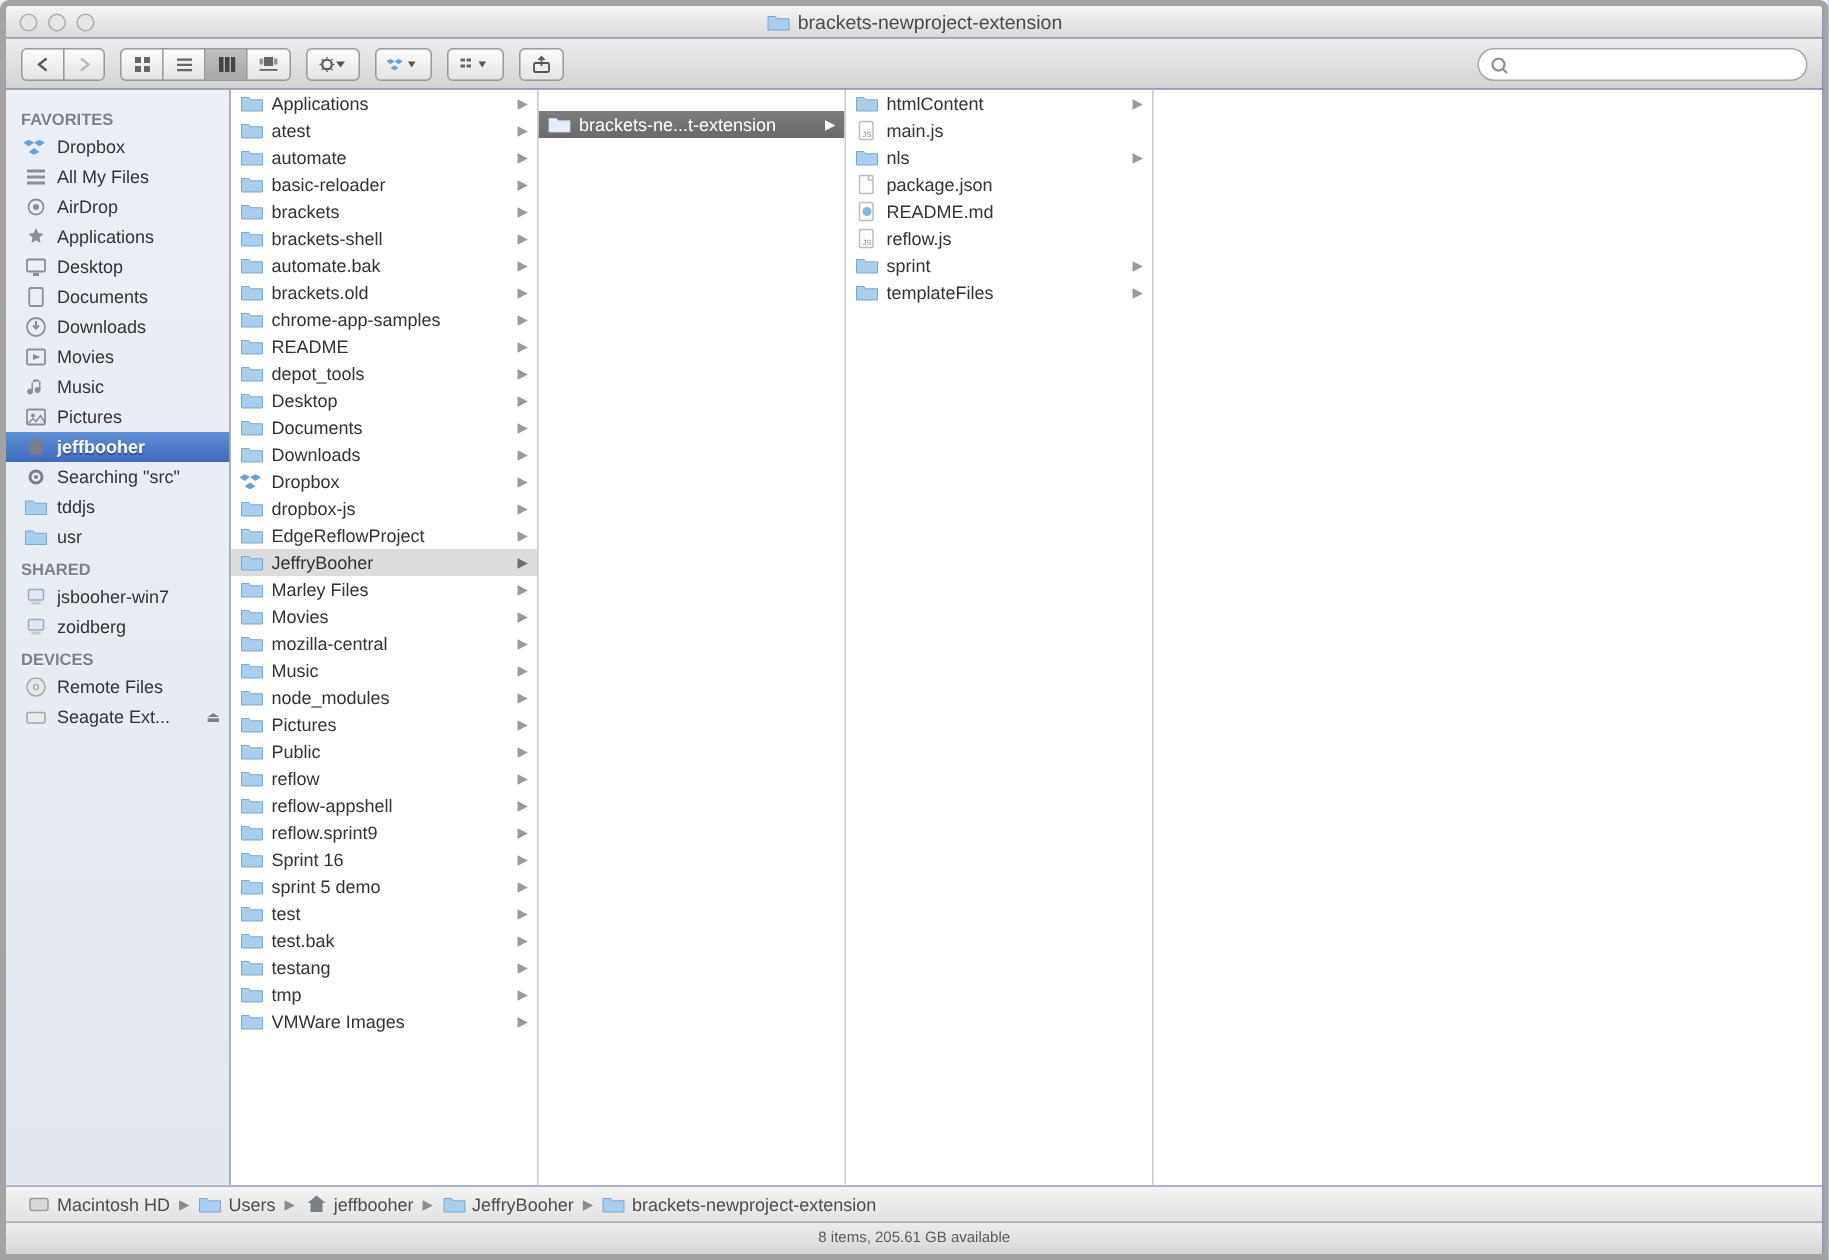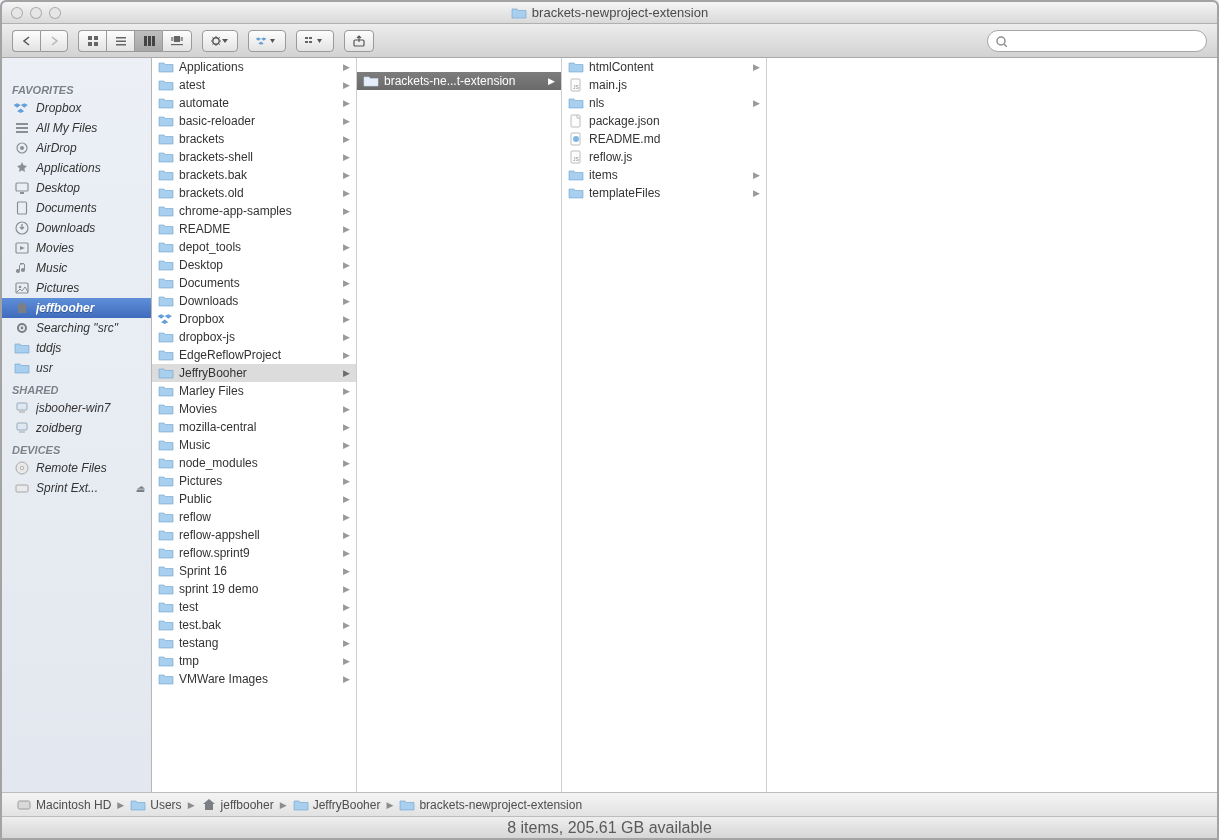--- a/index.html
+++ b/index.html
@@ -1,17 +1,17 @@
 <!DOCTYPE html>
 <html><head>
 <meta charset="utf-8">
 <style>
   html,body{margin:0;padding:0;height:100%;font-family:"Lucida Grande","Helvetica Neue",Arial,sans-serif;font-size:12px;color:#333;background:#fff;}
   *{box-sizing:border-box;}
-  .window{width:1219px;height:840px;display:flex;flex-direction:column;border:2px solid #a3a3a3;border-radius:6px 6px 0 0;overflow:hidden;background:#1d4ed8;box-shadow:0 4px 20px rgba(0,0,0,0.25);}
+  .window{width:1219px;height:840px;display:flex;flex-direction:column;border:4px solid #a3a3a3;border-radius:6px 6px 0 0;overflow:hidden;background:#1d4ed8;box-shadow:0 4px 20px rgba(0,0,0,0.25);}
   
   .titlebar{height:22px;background:linear-gradient(#f5f5f5,#d9d9d9);border-bottom:1px solid #b0b0b0;display:flex;align-items:center;position:relative;}
   .traffic{display:flex;gap:7px;padding-left:9px;}
   .traffic-dot{width:12px;height:12px;border-radius:50%;border:1px solid rgba(0,0,0,.25);background:#e6e6e6;}
   .title-center{position:absolute;left:0;right:0;display:flex;justify-content:center;align-items:center;gap:5px;font-size:13px;color:#4a4a4a;pointer-events:none;}
   
   .toolbar{height:34px;background:linear-gradient(#ededed,#d2d2d2);border-bottom:1px solid #a9a9a9;display:flex;align-items:center;padding:0 10px;gap:10px;}
   .btn-group{display:flex;}
   .tb-btn{height:22px;min-width:28px;padding:0 7px;border:1px solid #9a9a9a;background:linear-gradient(#fdfdfd,#e3e3e3);display:flex;align-items:center;justify-content:center;color:#555;}
   .tb-btn.active{background:linear-gradient(#bfbfbf,#a7a7a7);color:#333;}
@@ -19,21 +19,21 @@
   .btn-group .tb-btn{border-right-width:0;}
   .btn-group .tb-btn:first-child{border-radius:4px 0 0 4px;}
   .btn-group .tb-btn:last-child{border-radius:0 4px 4px 0;border-right-width:1px;}
   .tb-btn.single{border-radius:4px;border-right-width:1px;}
   .spacer{flex:1;}
   .search{position:relative;}
   .search input{height:22px;width:220px;border:1px solid #a7a7a7;border-radius:11px;padding:0 10px 0 26px;font-size:12px;outline:none;background:#fff;}
   .search svg{position:absolute;left:8px;top:5px;}
   
   .body{flex:1;display:flex;min-height:0;}
-  .sidebar{width:150px;background:linear-gradient(#ecf0f6,#e3e7ef);border-right:1px solid #b6b6b6;overflow:auto;padding-top:20px;font-style:italic;}
+  .sidebar{width:150px;background:linear-gradient(#ecf0f6,#e3e7ef);border-right:1px solid #b6b6b6;overflow:auto;padding-top:8px;}
   .side-header{font-size:11px;color:#7b808c;font-weight:bold;padding:6px 8px 2px 10px;text-shadow:0 1px 0 rgba(255,255,255,.6);}
   .side-item{display:flex;align-items:center;gap:6px;height:20px;padding:0 6px 0 12px;color:#333;cursor:default;}
   .side-item .sicon{width:16px;height:16px;display:flex;align-items:center;justify-content:center;}
   .side-item .slabel{flex:1;white-space:nowrap;overflow:hidden;text-overflow:ellipsis;font-size:12px;}
   .side-item.selected{background:linear-gradient(#5f8fd9,#3f6bbd);color:#fff;}
   .side-item.selected .slabel{color:#fff;text-shadow:0 1px 0 rgba(0,0,0,.3);font-weight:bold;}
   .side-item .eject{color:#7a7f89;font-size:10px;}
   
   .columns{flex:1;display:flex;min-width:0;border-top:0;}
   .col{width:205px;border-right:1px solid #cfcfcf;overflow:auto;background:#fff;}
@@ -45,21 +45,21 @@
   .row.active .rarrow{color:#6d6d6d;}
   .row.selected{background:linear-gradient(#7d7d7d,#6a6a6a);color:#fff;margin-top:14px;}
   .row.selected .rlabel{color:#fff;}
   .row.selected .rarrow{color:#fff;}
   .ficon{width:16px;height:16px;flex-shrink:0;display:flex;align-items:center;justify-content:center;}
   
   .pathbar{height:24px;background:linear-gradient(#f4f4f4,#e2e2e2);border-top:1px solid #bcbcbc;display:flex;align-items:center;padding:0 14px;gap:4px;font-size:12px;color:#4d4d4d;}
   .pathbar .sep{color:#8c8c8c;font-size:9px;margin:0 2px;}
   .pathbar .pitem{display:flex;align-items:center;gap:4px;}
   
-  .statusbar{height:22px;background:linear-gradient(#eeeeee,#d6d6d6);border-top:1px solid #bcbcbc;display:flex;align-items:center;justify-content:center;font-size:16px;color:#5a5a5a;}
+  .statusbar{height:22px;background:linear-gradient(#eeeeee,#d6d6d6);border-top:1px solid #bcbcbc;display:flex;align-items:center;justify-content:center;font-size:10px;color:#5a5a5a;}
   
   .i-folder{fill:#a8cfee;stroke:#6fa1cd;stroke-width:.6;}
   .i-folder.sel{fill:#e6eefb;stroke:#c6d6ef;}
   .i-home path{fill:#7a7f85;}
 </style>
 </head>
 <body>
 
 <svg width="0" height="0" style="position:absolute">
   <defs>
@@ -387,21 +387,21 @@
             </svg>
           </span>
           <span class="slabel">Remote Files</span>
         </div>
         <div class="side-item">
           <span class="sicon">
             <svg width="16" height="16">
               <use href="#ic-drive"></use>
             </svg>
           </span>
-          <span class="slabel">Sprint Ext...</span>
+          <span class="slabel">Seagate Ext...</span>
           <span class="eject">⏏</span>
         </div>
       </div>
     <div class="columns" id="columns">
         <div class="col">
           <div class="row">
             <span class="ficon">
               <svg width="16" height="16">
                 <use href="#ic-folder"></use>
               </svg>
@@ -453,21 +453,21 @@
             </span>
             <span class="rlabel">brackets-shell</span>
             <span class="rarrow">▶</span>
           </div>
           <div class="row">
             <span class="ficon">
               <svg width="16" height="16">
                 <use href="#ic-folder"></use>
               </svg>
             </span>
-            <span class="rlabel">brackets.bak</span>
+            <span class="rlabel">automate.bak</span>
             <span class="rarrow">▶</span>
           </div>
           <div class="row">
             <span class="ficon">
               <svg width="16" height="16">
                 <use href="#ic-folder"></use>
               </svg>
             </span>
             <span class="rlabel">brackets.old</span>
             <span class="rarrow">▶</span>
@@ -660,21 +660,21 @@
             </span>
             <span class="rlabel">Sprint 16</span>
             <span class="rarrow">▶</span>
           </div>
           <div class="row">
             <span class="ficon">
               <svg width="16" height="16">
                 <use href="#ic-folder"></use>
               </svg>
             </span>
-            <span class="rlabel">sprint 19 demo</span>
+            <span class="rlabel">sprint 5 demo</span>
             <span class="rarrow">▶</span>
           </div>
           <div class="row">
             <span class="ficon">
               <svg width="16" height="16">
                 <use href="#ic-folder"></use>
               </svg>
             </span>
             <span class="rlabel">test</span>
             <span class="rarrow">▶</span>
@@ -777,21 +777,21 @@
               </svg>
             </span>
             <span class="rlabel">reflow.js</span>
           </div>
           <div class="row">
             <span class="ficon">
               <svg width="16" height="16">
                 <use href="#ic-folder"></use>
               </svg>
             </span>
-            <span class="rlabel">items</span>
+            <span class="rlabel">sprint</span>
             <span class="rarrow">▶</span>
           </div>
           <div class="row">
             <span class="ficon">
               <svg width="16" height="16">
                 <use href="#ic-folder"></use>
               </svg>
             </span>
             <span class="rlabel">templateFiles</span>
             <span class="rarrow">▶</span>

